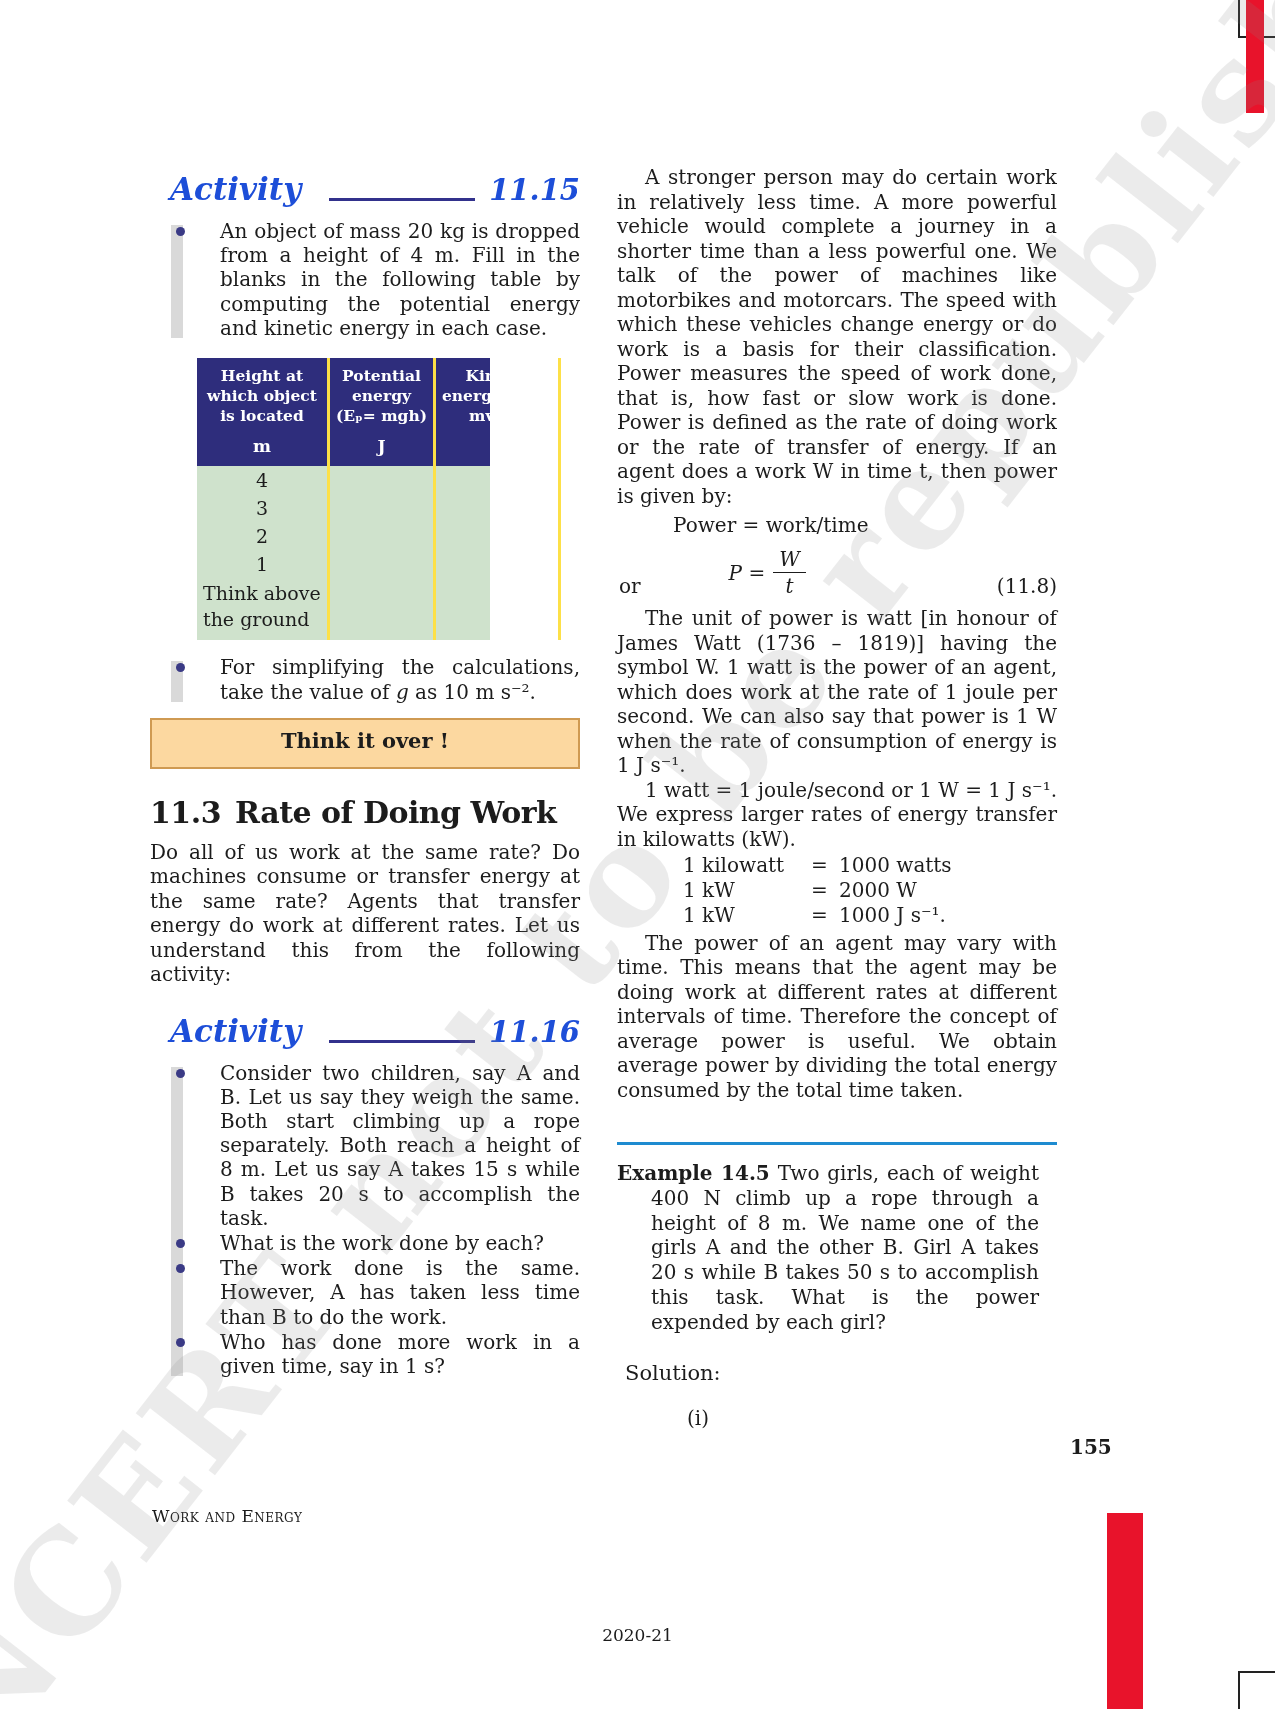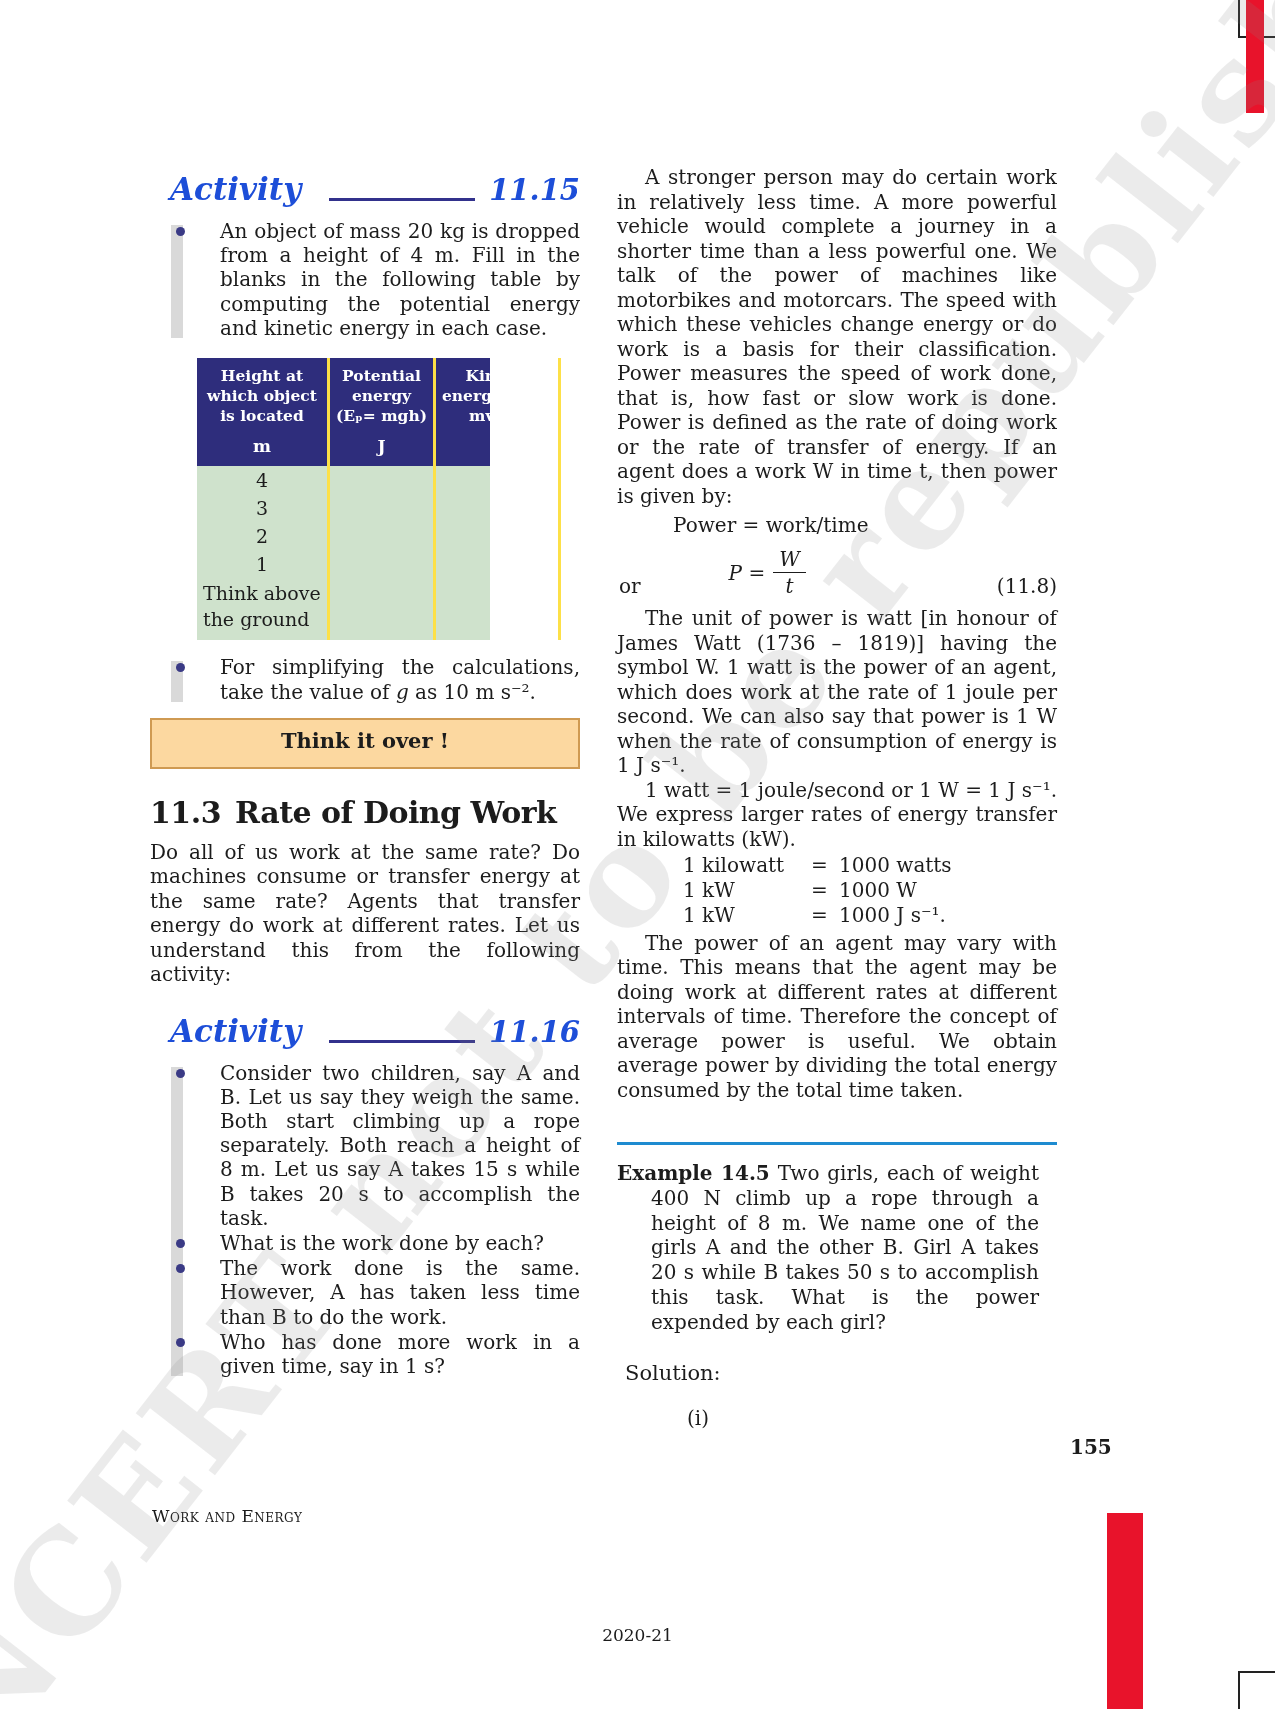--- a/index.html
+++ b/index.html
@@ -244,21 +244,21 @@
 
     <div class="kw">
       <div class="kw-row">
         <span class="kw-l">1 kilowatt</span>
         <span class="kw-eq">=</span>
         <span class="kw-r">1000 watts</span>
       </div>
       <div class="kw-row">
         <span class="kw-l">1 kW</span>
         <span class="kw-eq">=</span>
-        <span class="kw-r">1000 W</span>
+        <span class="kw-r">2000 W</span>
       </div>
       <div class="kw-row">
         <span class="kw-l">1 kW</span>
         <span class="kw-eq">=</span>
         <span class="kw-r">1000 J s⁻¹.</span>
       </div>
     </div>
 
     <div class="para indent">The power of an agent may vary with time. This means that the agent may be doing work at different rates at different intervals of time. Therefore the concept of average power is useful. We obtain average power by dividing the total energy consumed by the total time taken.</div>
 

